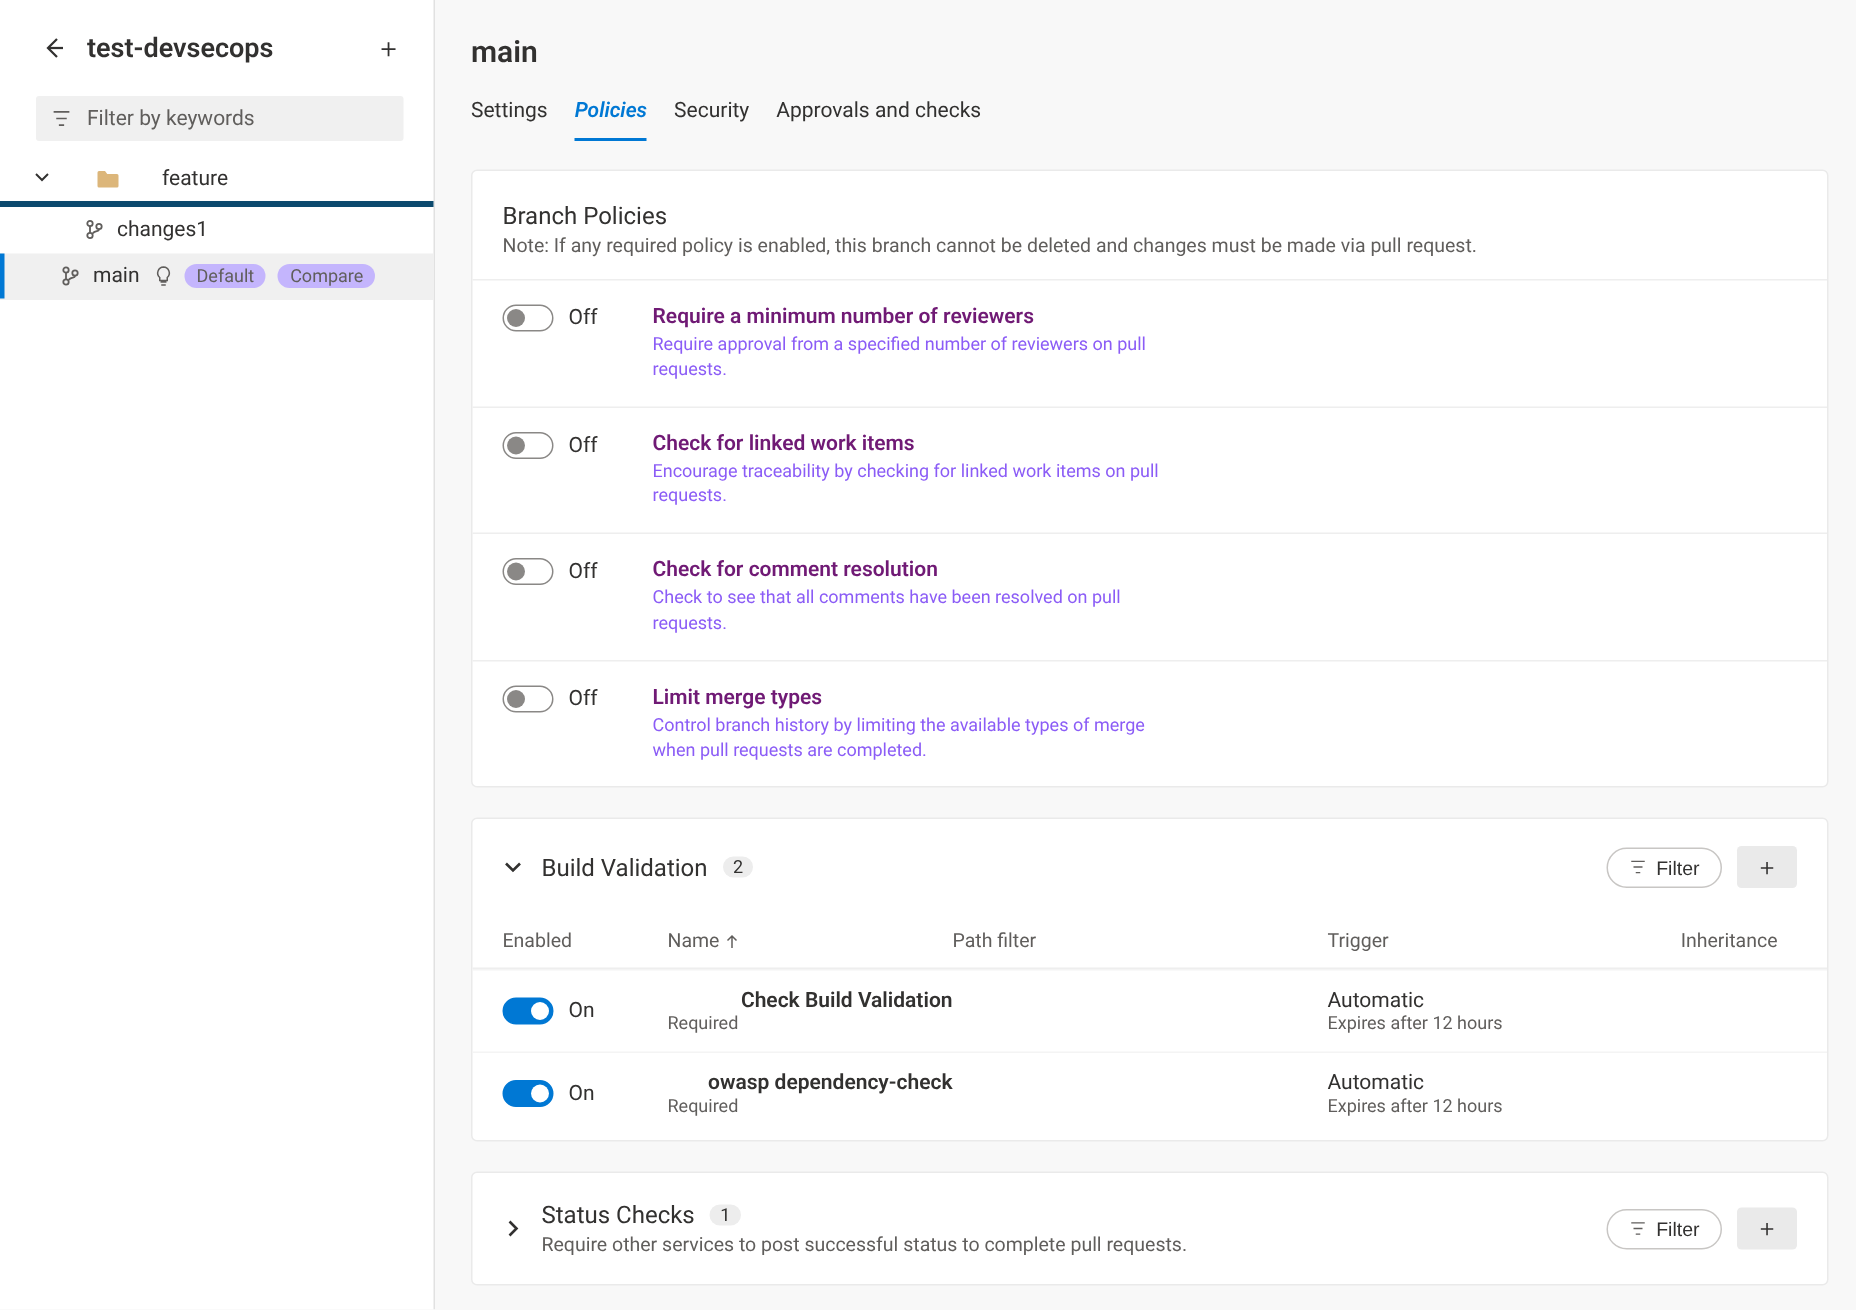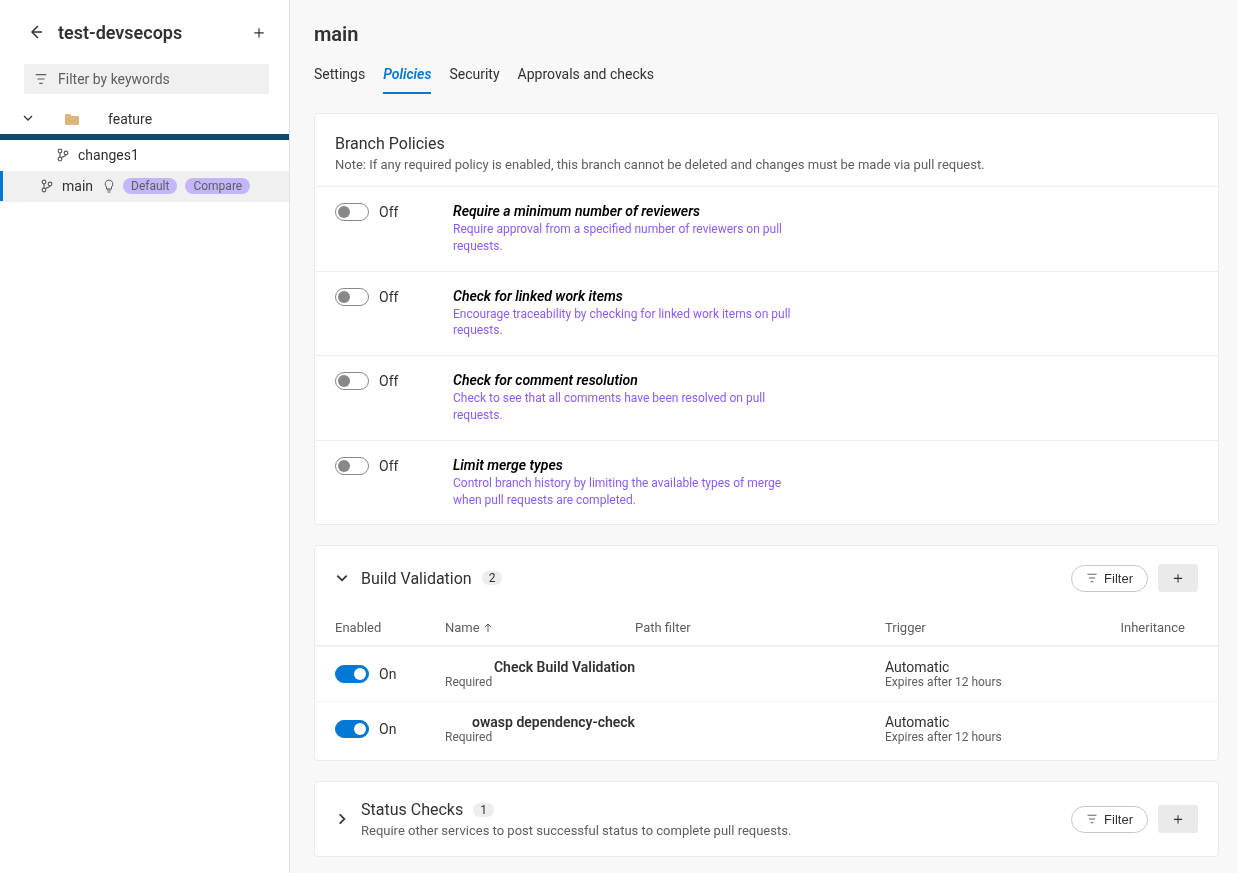--- a/index.html
+++ b/index.html
@@ -60,21 +60,21 @@
   flex: 1;
 }
 .tree-row {
   display: flex;
   align-items: center;
   padding: 7px 18px 7px 22px;
   cursor: pointer;
   gap: 8px;
   border-bottom: 1px solid transparent;
 }
-.tree-row.folder { border-bottom: 6px solid #0c4a6e; gap: 28px; }
+.tree-row.folder { border-bottom: 4px solid #0c4a6e; gap: 28px; }
 .tree-row.branch { padding-left: 56px; }
 .tree-row.selected {
   background: #f0f0f0;
   position: relative;
 }
 .tree-row.selected::before {
   content: "";
   position: absolute;
   left: 0; top: 0; bottom: 0; width: 3px;
   background: #0078d4;
@@ -123,37 +123,37 @@
   padding: 20px 20px 14px 20px;
 }
 .card-title { font-size: 16px; font-weight: 400; color: #323130; margin-bottom: 4px; }
 .card-note { font-size: 13px; color: #605e5c; }
 
 .policy-row {
   display: flex;
   align-items: flex-start;
   padding: 16px 20px;
   border-top: 1px solid #eee;
-  gap: 18px;
+  gap: 0;
 }
 .toggle-cell { display: flex; align-items: center; gap: 10px; width: 100px; flex-shrink: 0; }
 .toggle {
   width: 34px; height: 18px; border-radius: 10px; position: relative;
   border: 1px solid #8a8886; cursor: pointer; background: #fff;
 }
 .toggle::after {
   content: ""; position: absolute; width: 12px; height: 12px; border-radius: 50%;
   background: #8a8886; top: 2px; left: 2px; transition: left .1s;
 }
 .toggle.on { background: #0078d4; border-color: #0078d4; }
 .toggle.on::after { background: #fff; left: 18px; }
 .toggle-label { font-size: 14px; color: #323130; }
 
 .policy-text { flex: 1; }
-.policy-title { font-weight: 600; font-size: 14px; color: #000000; margin-bottom: 2px; font-style: italic; }
+.policy-title { font-weight: 600; font-size: 14px; color: #701a75; margin-bottom: 2px; }
 .policy-desc { font-size: 12px; color: #8b5cf6; line-height: 1.4; max-width: 340px; }
 
 
 .section-hdr {
   display: flex; align-items: center; padding: 18px 20px 4px 20px; gap: 12px;
 }
 .section-title-wrap { flex: 1; }
 .section-title-line { display: flex; align-items: center; gap: 10px; }
 .section-title { font-size: 16px; font-weight: 400; }
 .count-badge {

